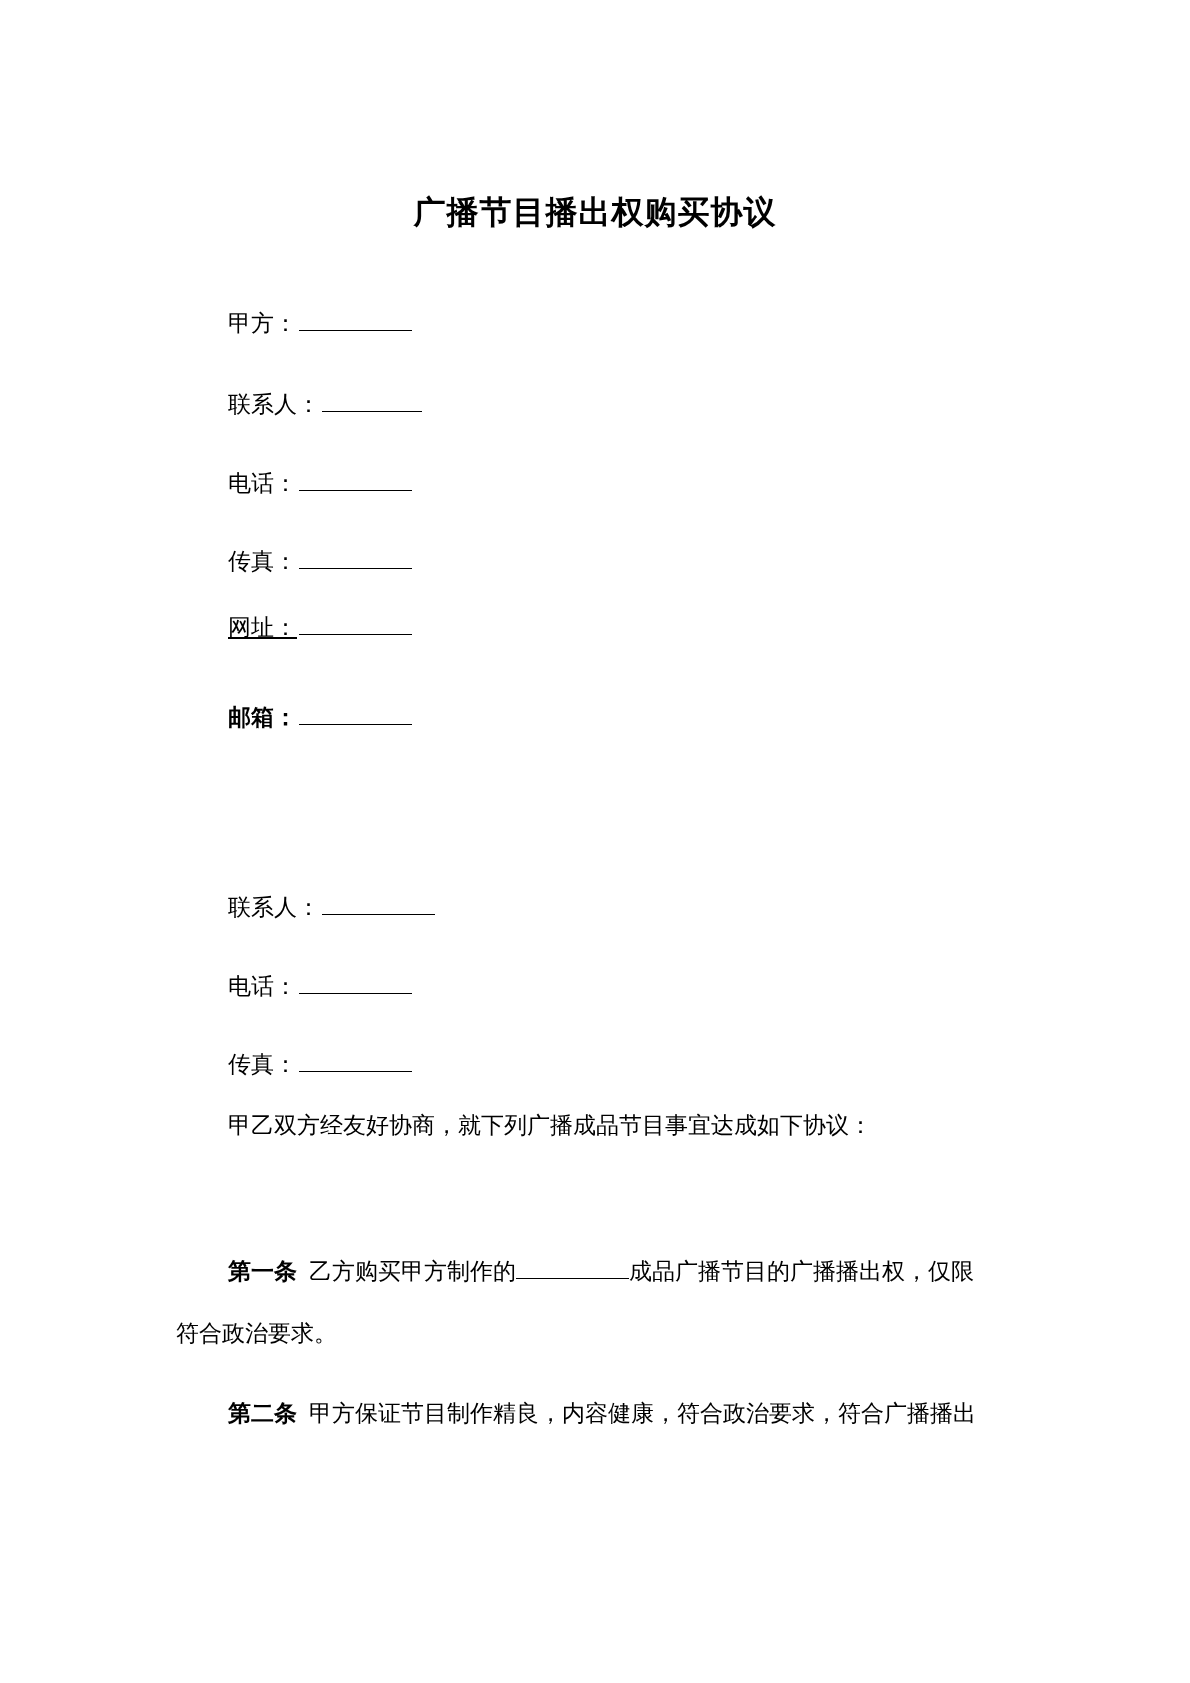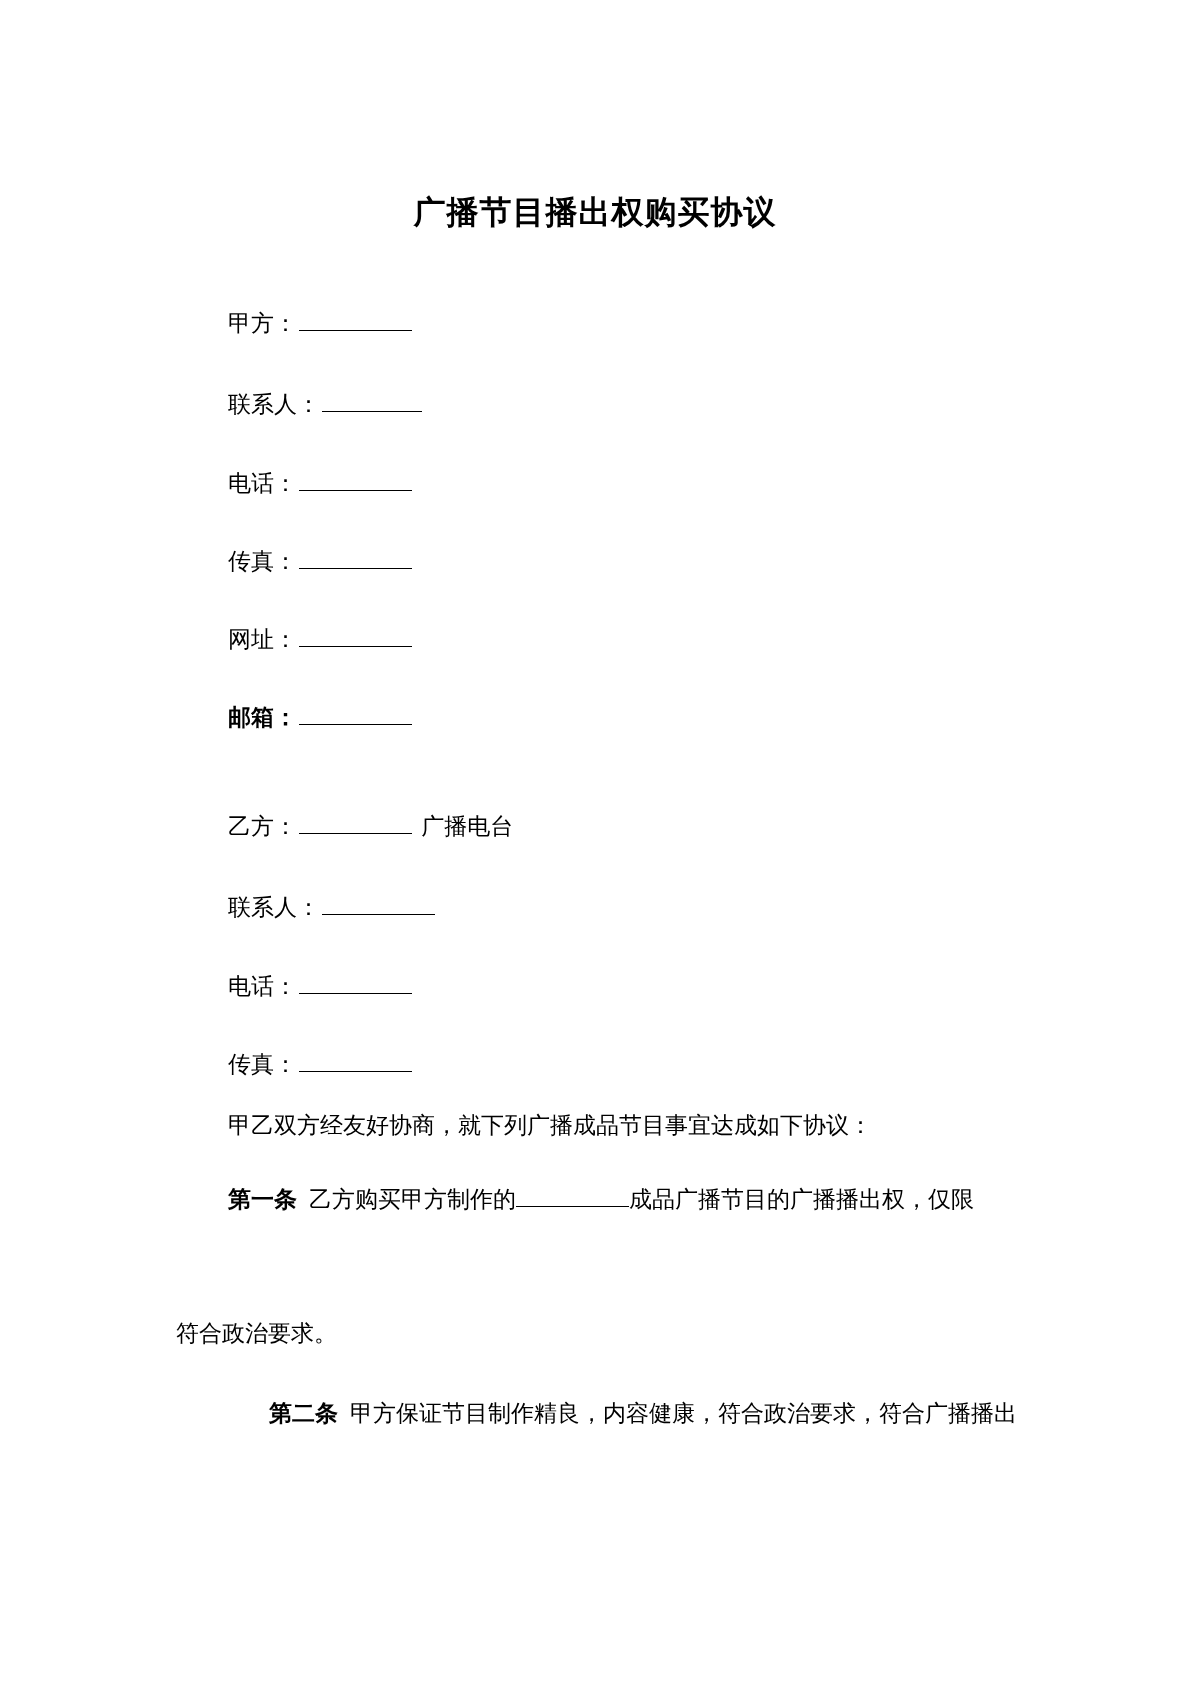--- a/index.html
+++ b/index.html
@@ -46,45 +46,41 @@
   </div>
   <div class="line" style="top:345px;">
     <span>联系人：</span><span class="blank w100"></span>
   </div>
   <div class="line" style="top:424px;">
     <span>电话：</span><span class="blank w115"></span>
   </div>
   <div class="line" style="top:502px;">
     <span>传真：</span><span class="blank w115"></span>
   </div>
-  <div class="line" style="top:580px;">
+  <div class="line" style="top:568px;text-decoration:underline;">
     <span>网址：</span><span class="blank w115"></span>
   </div>
   <div class="line" style="top:658px;font-weight:bold;">
     <span>邮箱：</span><span class="blank w115"></span>
   </div>
 
-  <div class="line" style="top:767px;">
-    <span>乙方：</span><span class="blank w115"></span>
-    <span>广播电台</span>
-  </div>
   <div class="line" style="top:848px;">
     <span>联系人：</span><span class="blank w115"></span>
   </div>
   <div class="line" style="top:927px;">
     <span>电话：</span><span class="blank w115"></span>
   </div>
   <div class="line" style="top:1005px;">
     <span>传真：</span><span class="blank w115"></span>
   </div>
 
   <div class="para" style="top:1110px;">甲乙双方经友好协商，就下列广播成品节目事宜达成如下协议：</div>
 
-  <div class="para" style="top:1184px;">
+  <div class="para" style="top:1256px;">
     <span class="bold">第一条</span><span class="gap"></span><span>乙方购买甲方制作的</span><span class="blank w113b" style="margin:0;"></span><span>成品广播节目的广播播出权，仅限</span>
   </div>
   <div class="para cont" style="top:1318px;">符合政治要求。</div>
 
-  <div class="para" style="top:1398px;margin-left:41px;">
+  <div class="para" style="top:1398px;">
     <span class="bold">第二条</span><span class="gap"></span><span>甲方保证节目制作精良，内容健康，符合政治要求，符合广播播出</span>
   </div>
 
 </div>
 
 </body></html>

